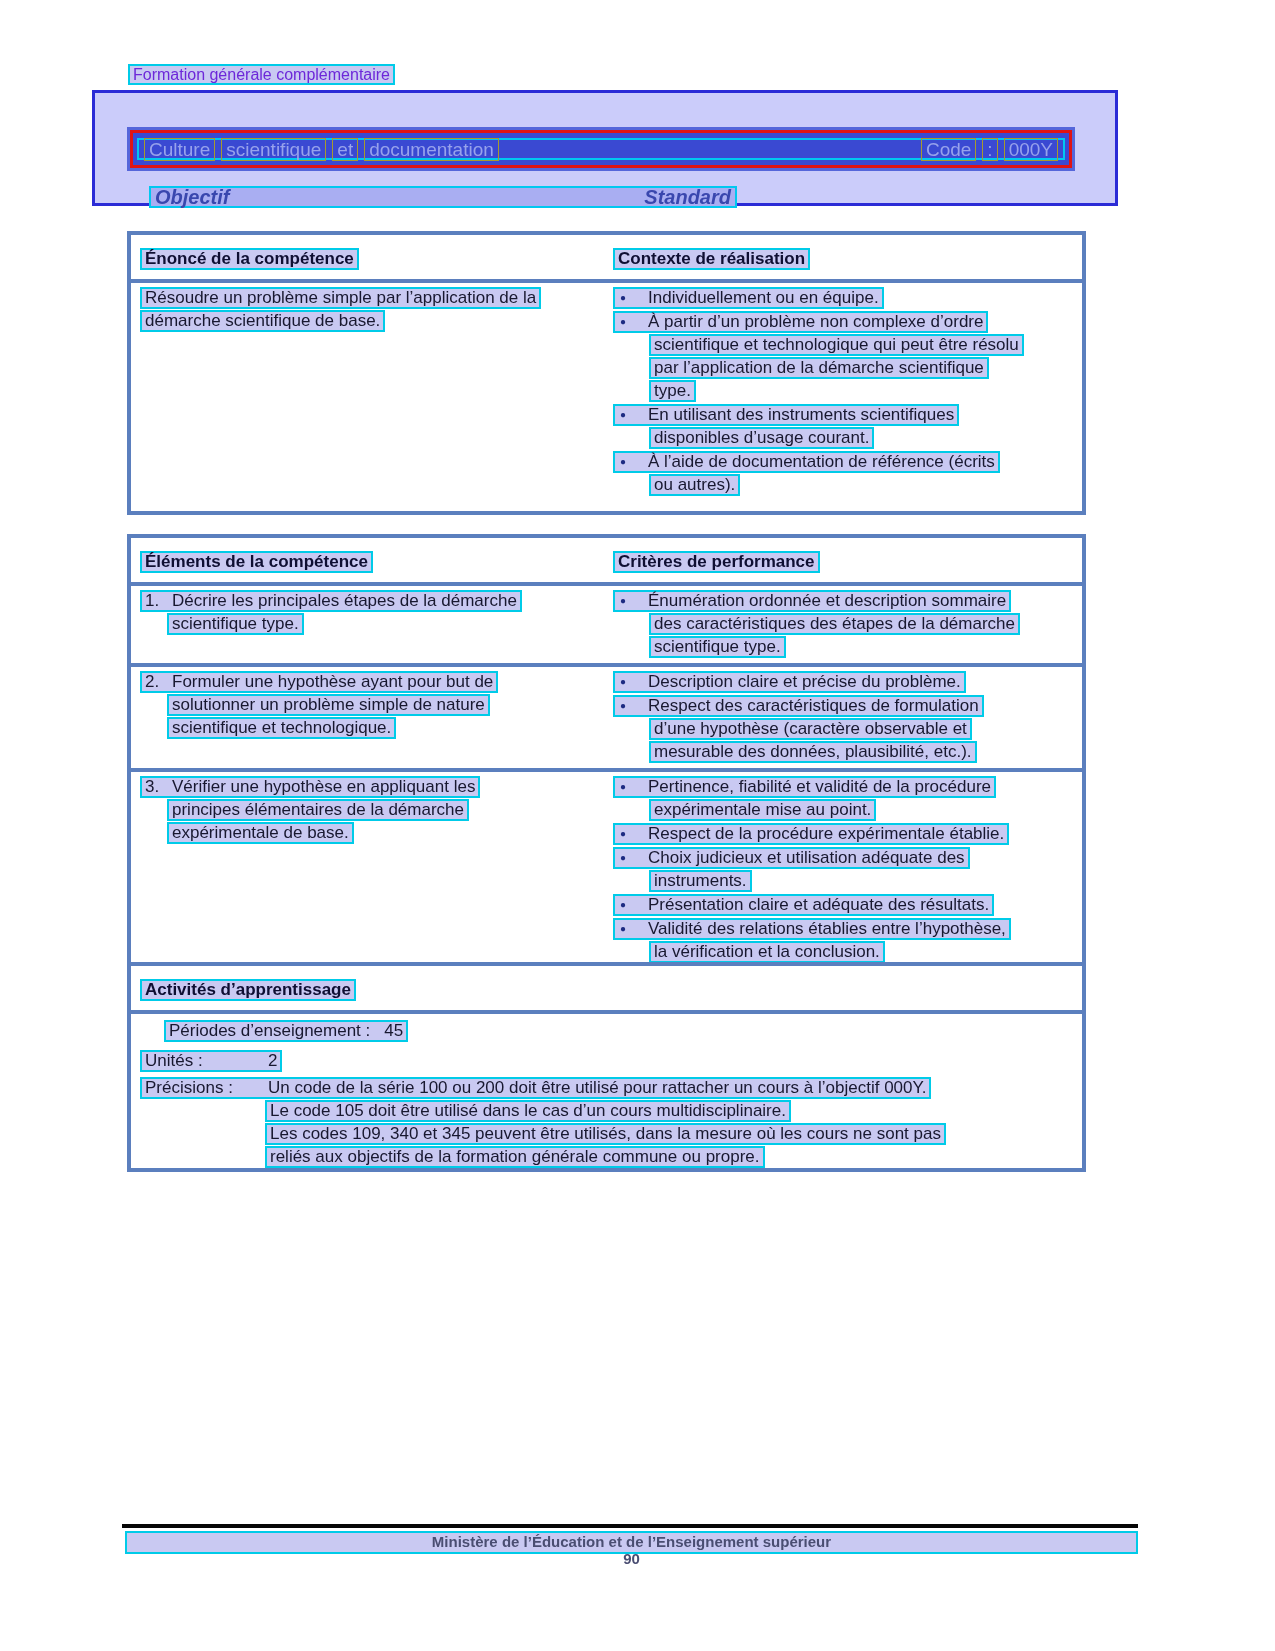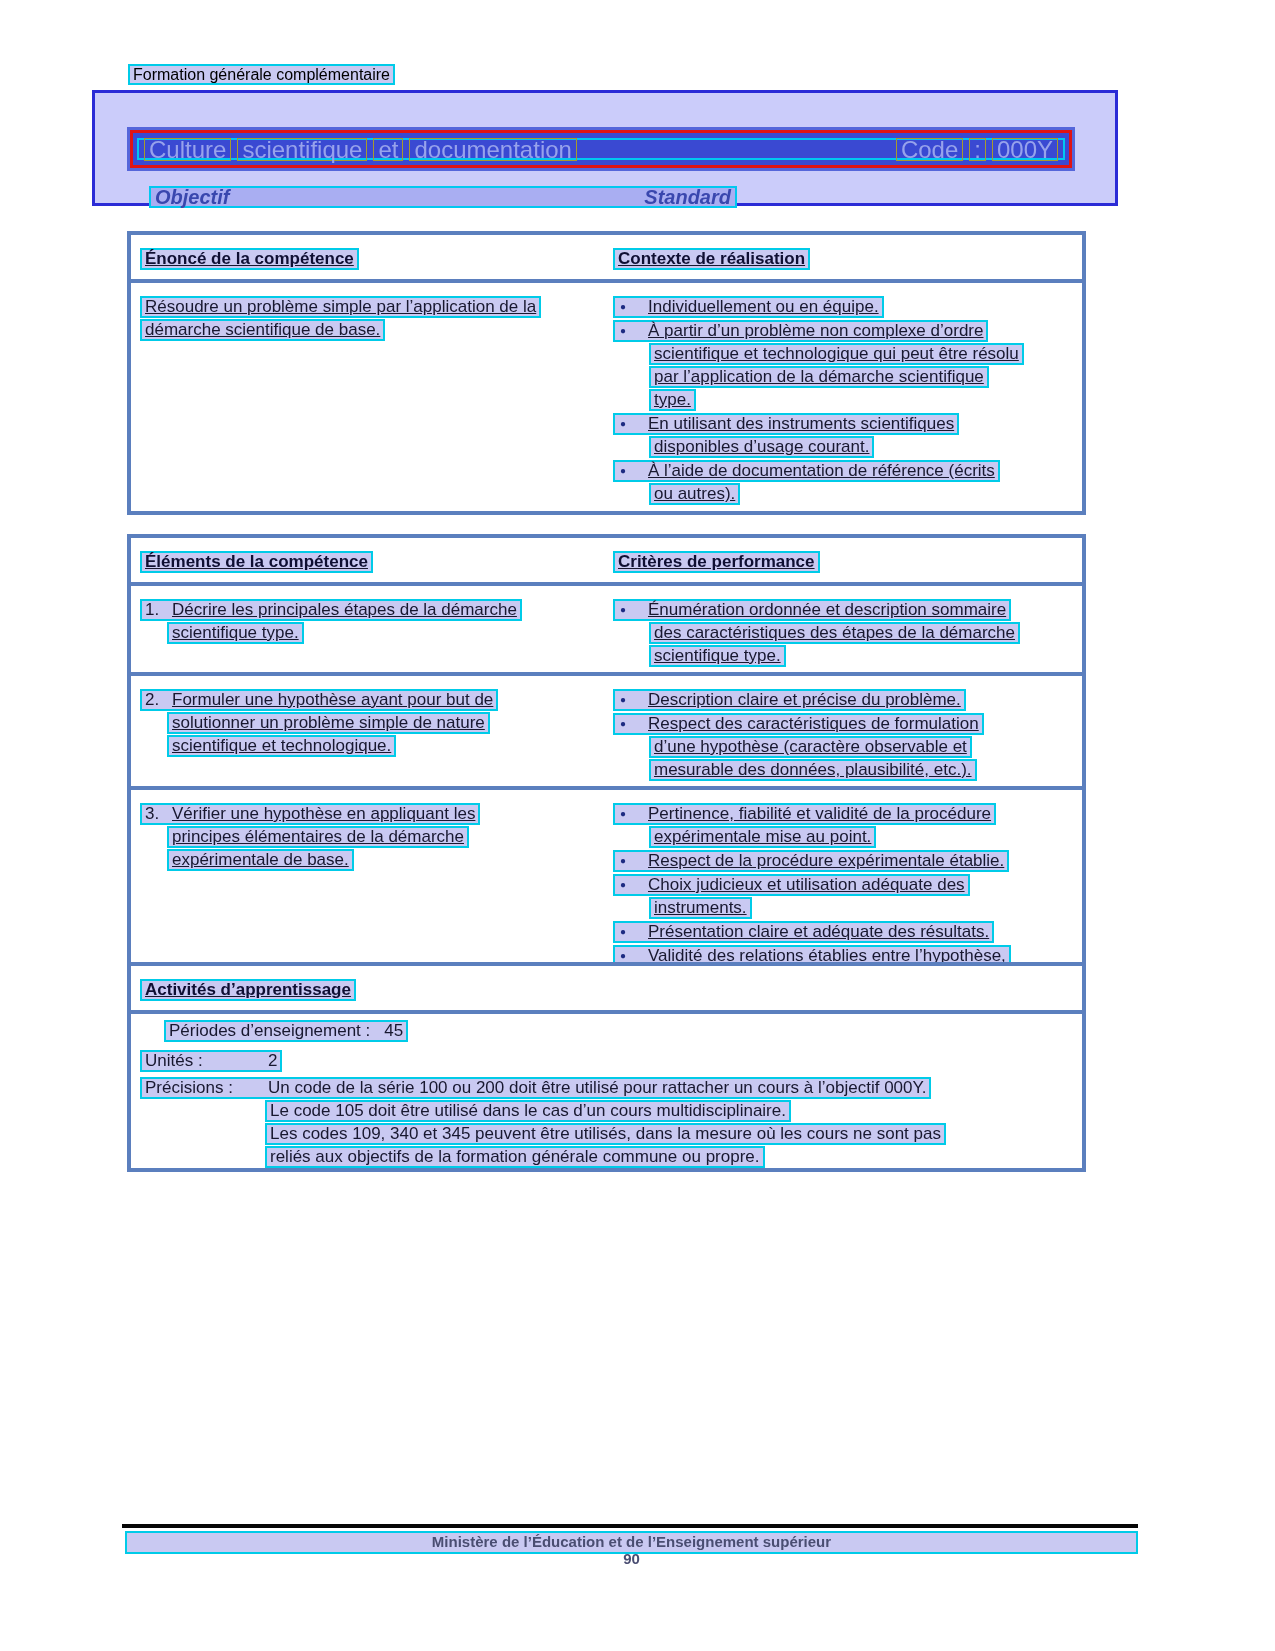--- a/index.html
+++ b/index.html
@@ -11,51 +11,51 @@
   .line{display:table;background:#c9c9f2;border:2px solid #00cbe8;padding:0 3px;
         font-size:17px;line-height:18px;margin:0 0 1px 0;white-space:nowrap;}
   .cont{margin-left:27px;}
   .bcont{margin-left:36px;}
   .num{display:inline-block;width:27px;}
   .bullet{display:inline-block;width:28px;padding-left:2px;font-size:10px;
           color:#1d2b82;vertical-align:2px;}
   .bitem + .bitem{margin-top:2px;}
 
   
-  .top-heading{position:absolute;left:128px;top:66px;font-size:16px;color:#000000;}
+  .top-heading{position:absolute;left:128px;top:66px;font-size:16px;color:#6d28d9;}
 
   
   .panel{position:absolute;left:92px;top:90px;width:1026px;height:116px;
          background:#cbccfa;border:3px solid #2b2bd6;box-sizing:border-box;}
   .title-strip{position:absolute;left:32px;top:34px;width:948px;height:44px;
                background:#5566da;display:flex;box-sizing:border-box;}
   .red-box{flex:1;margin:3px;border:3px solid #e01313;background:#3a49d2;
            display:flex;align-items:center;box-sizing:border-box;}
   .cyan-strip{flex:1;margin:3px 4px;border:2px solid #00c8f0;background:#3a49d2;
               display:flex;justify-content:space-between;align-items:center;
               height:22px;padding:0 2px;box-sizing:border-box;}
   .wgroup{display:flex;align-items:center;}
   .wbox{border:1.5px solid #a79a2e;padding:1px 4px;margin:0 3px;color:#97a2ec;
-        font-size:24px;line-height:19px;white-space:nowrap;}
+        font-size:19px;line-height:19px;white-space:nowrap;}
   .obj-std{position:absolute;left:54px;top:93px;width:588px;height:22px;
            background:#a9aef2;border:2px solid #00c8f0;display:flex;
            justify-content:space-between;align-items:center;padding:0 4px;
            font-size:20px;font-weight:bold;font-style:italic;color:#3947ae;
            box-sizing:border-box;}
 
   
   .dtable{position:absolute;left:127px;width:959px;border:4px solid #5b7fbe;
           background:#ffffff;box-sizing:border-box;}
   .t1{top:231px;height:284px;}
   .t2{top:534px;height:439px;}
   .t3{top:962px;height:210px;}
-  .thead{display:flex;padding:13px 0 8px 9px;text-decoration:underline;}
+  .thead{display:flex;padding:13px 0 8px 9px;}
   .th{font-weight:bold;font-size:17px;color:#0f0f33;}
   .hdiv,.rdiv{height:4px;background:#5b7fbe;}
-  .trow{display:flex;padding:13px 0 4px 9px;text-decoration:underline;}
+  .trow{display:flex;padding:4px 0 4px 9px;}
   .cleft{width:473px;flex:0 0 473px;}
   .cright{flex:1;}
 
   
   .act-body{padding:6px 0 0 9px;}
   .act-line .lab{display:inline-block;}
   .lab-fixed{width:123px;}
   .vgap{display:inline-block;width:14px;}
   .pcont{margin-left:125px;}
   .mb8{margin-bottom:8px;margin-left:24px;}

